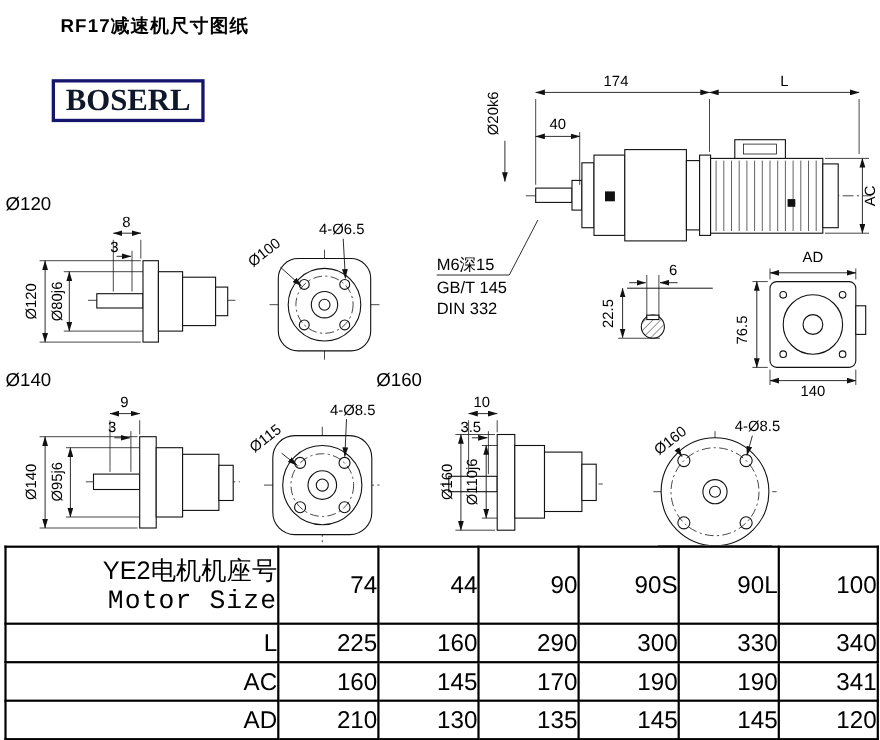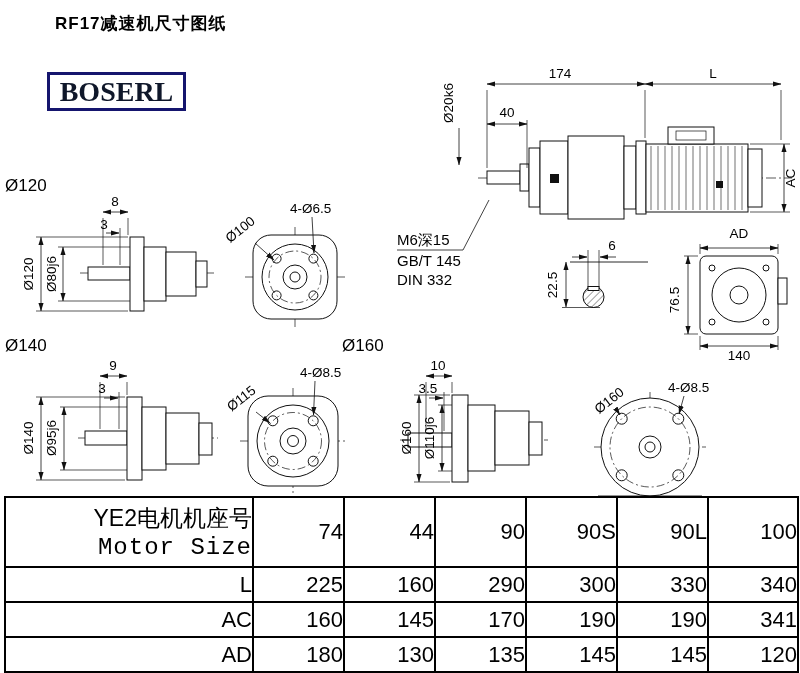--- a/index.html
+++ b/index.html
@@ -321,21 +321,21 @@
         <td>AC</td>
         <td>160</td>
         <td>145</td>
         <td>170</td>
         <td>190</td>
         <td>190</td>
         <td>341</td>
       </tr>
       <tr class="dr">
         <td>AD</td>
-        <td>180</td>
+        <td>210</td>
         <td>130</td>
         <td>135</td>
         <td>145</td>
         <td>145</td>
         <td>120</td>
       </tr>
     </tbody>
   </table>
 
 </div>

